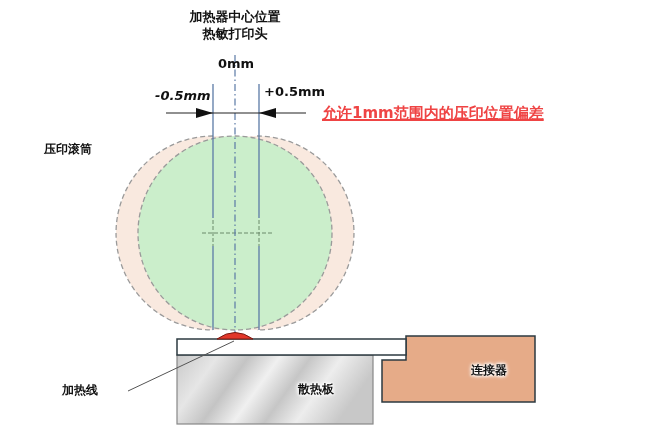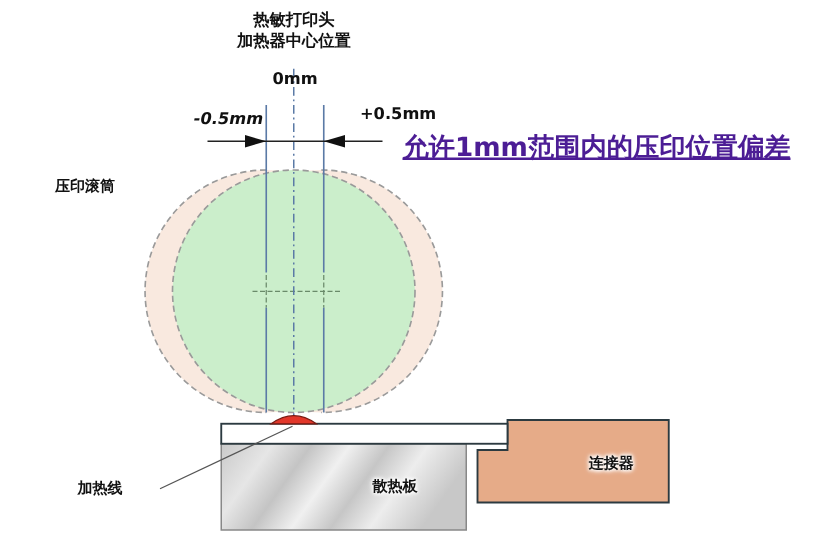--- a/index.html
+++ b/index.html
@@ -2,21 +2,21 @@
 <html><head>
 <meta charset="utf-8">
 <style>
   html, body { margin:0; padding:0; background:#ffffff; }
   body { width:650px; height:436px; position:relative; overflow:hidden;
          font-family:"DejaVu Sans","Liberation Sans",sans-serif; }
   svg { position:absolute; left:0; top:0; }
   .lbl { position:absolute; font-weight:bold; color:#111; font-size:12px; white-space:nowrap; }
   .title { font-size:13px; text-align:center; line-height:17px; left:175px; top:8px; width:120px; }
   .mm { font-size:13px; }
-  .note { color:#4c1d95; font-size:21px; text-decoration:underline; text-decoration-thickness:2px; }
+  .note { color:#ef4444; font-size:15px; text-decoration:underline; text-decoration-thickness:2px; }
   .glow { text-shadow: 0 0 3px #fff, 0 0 3px #fff, 0 0 4px #fff, 0 0 5px #fff; padding-left: 31px; }
 </style>
 </head>
 <body>
 
 <svg width="650" height="436" viewBox="0 0 650 436">
   <defs>
     <linearGradient id="metal" x1="0" y1="0" x2="1" y2="0.25">
       <stop offset="0" stop-color="#c9c9c9"></stop>
       <stop offset="0.2" stop-color="#e6e6e6"></stop>
@@ -61,23 +61,23 @@
   <path d="M406 336 H535 V402 H382 V360 H406 Z" fill="#e6ab88" stroke="#2c3a40" stroke-width="1.5"></path>
 
   <rect x="177" y="339" width="229" height="16" fill="#ffffff" stroke="#2c3a40" stroke-width="1.5"></rect>
 
   <path d="M217 339 Q235 326 253 339 Z" fill="#e2372a" stroke="#7a1a12" stroke-width="1"></path>
 
   <line x1="128" y1="391" x2="234" y2="341" stroke="#555" stroke-width="1"></line>
 </svg>
 
 <div class="lbl title">
+  <div>加热器中心位置</div>
   <div>热敏打印头</div>
-  <div>加热器中心位置</div>
 </div>
 <div class="lbl mm" style="left:218px; top:56px;">0mm</div>
 <div class="lbl mm" style="left:155px; top:88px;font-style:italic;">-0.5mm</div>
-<div class="lbl mm" style="left:264px; top:84px;margin-left:24px;">+0.5mm</div>
+<div class="lbl mm" style="left:264px; top:84px;">+0.5mm</div>
 <div class="lbl note" style="left:322px; top:104px;">允许1mm范围内的压印位置偏差</div>
 <div class="lbl" style="left:44px; top:141px;">压印滚筒</div>
 <div class="lbl" style="left:40px; top:382px;margin-left:22px;">加热线</div>
 <div class="lbl glow" style="left:247px; top:381px;margin-left:20px;">散热板</div>
 <div class="lbl glow" style="left:440px; top:362px;">连接器</div>
 
 </body></html>

